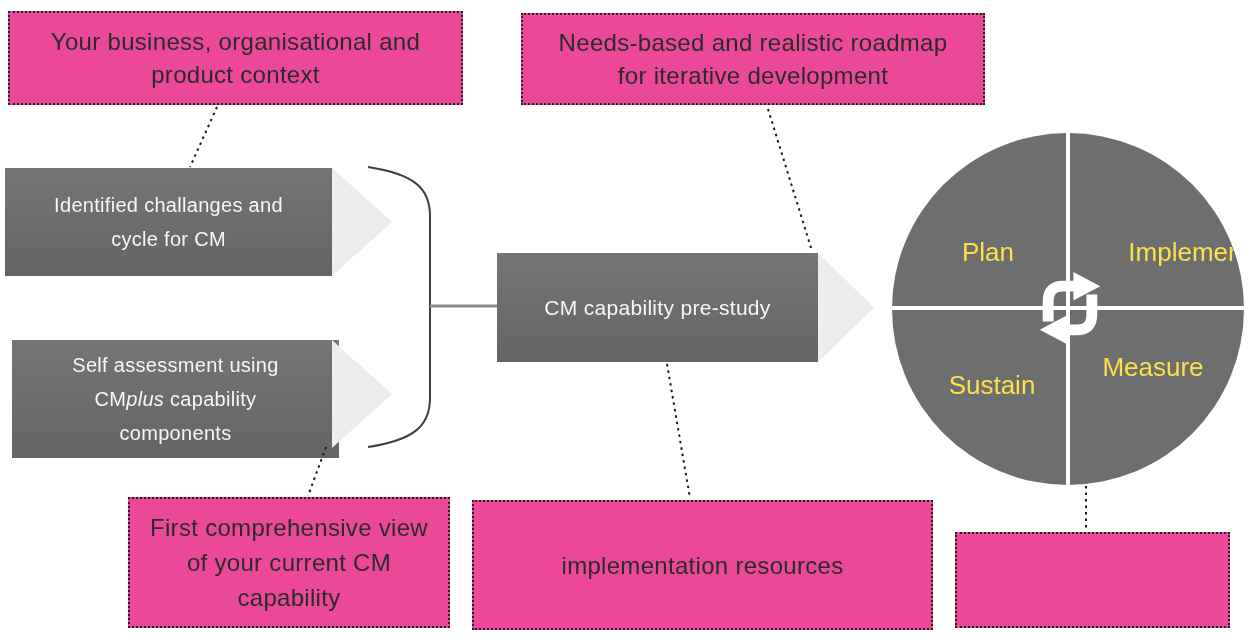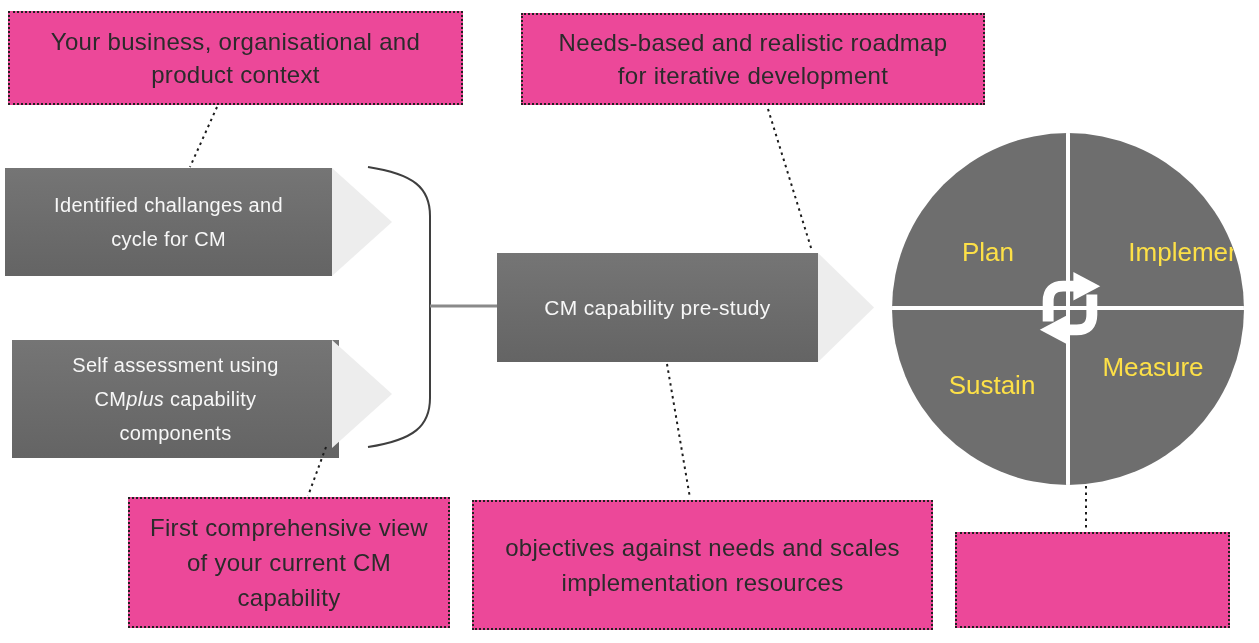--- a/index.html
+++ b/index.html
@@ -122,20 +122,19 @@
     </svg>
   </div>
 
   <div class="dotted-box" style="left:128px;top:497px;width:318px;height:127px;line-height:35px;">
     <div>First comprehensive view</div>
     <div>of your current CM</div>
     <div>capability</div>
   </div>
 
   <div class="dotted-box" style="left:472px;top:500px;width:457px;height:126px;line-height:35px;">
-    <div>objectives against needs and scales</div>
     <div>implementation resources</div>
   </div>
 
   <div class="dotted-box" style="left:955px;top:532px;width:271px;height:92px;">
   </div>
 
 </div>
 
 </body></html>

